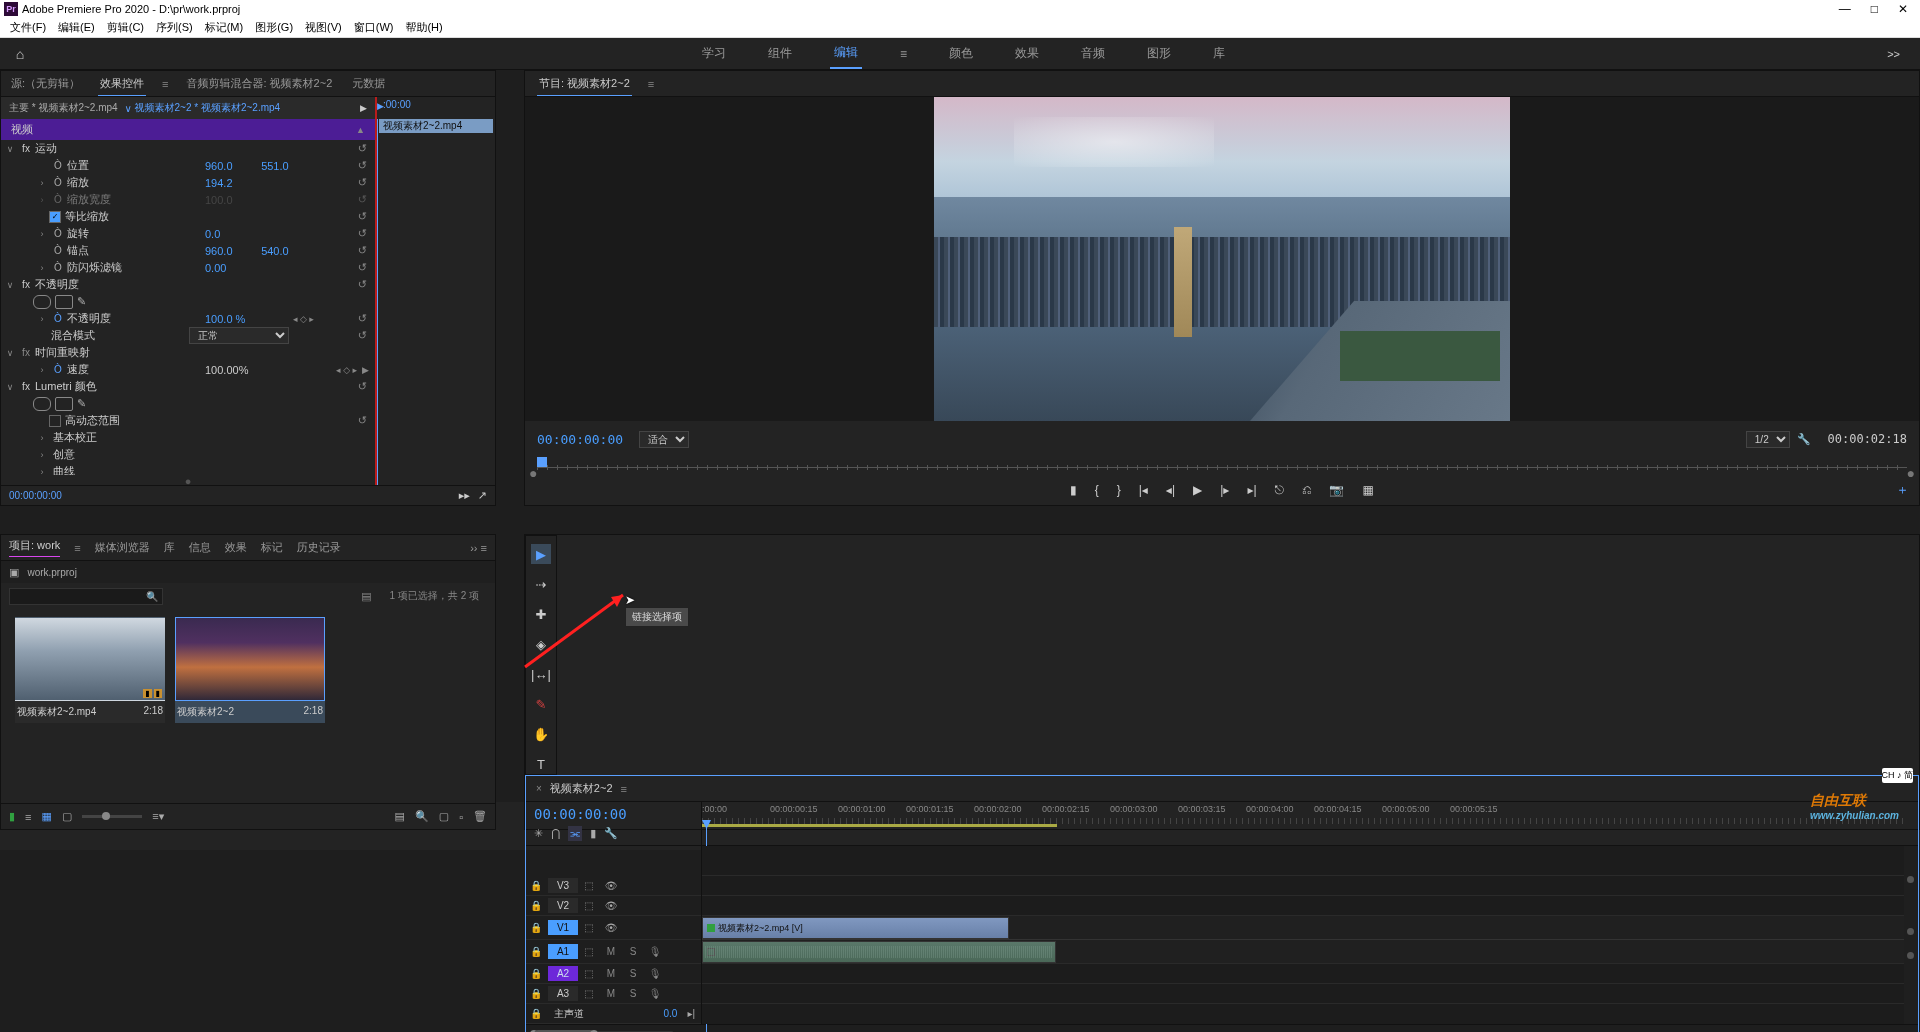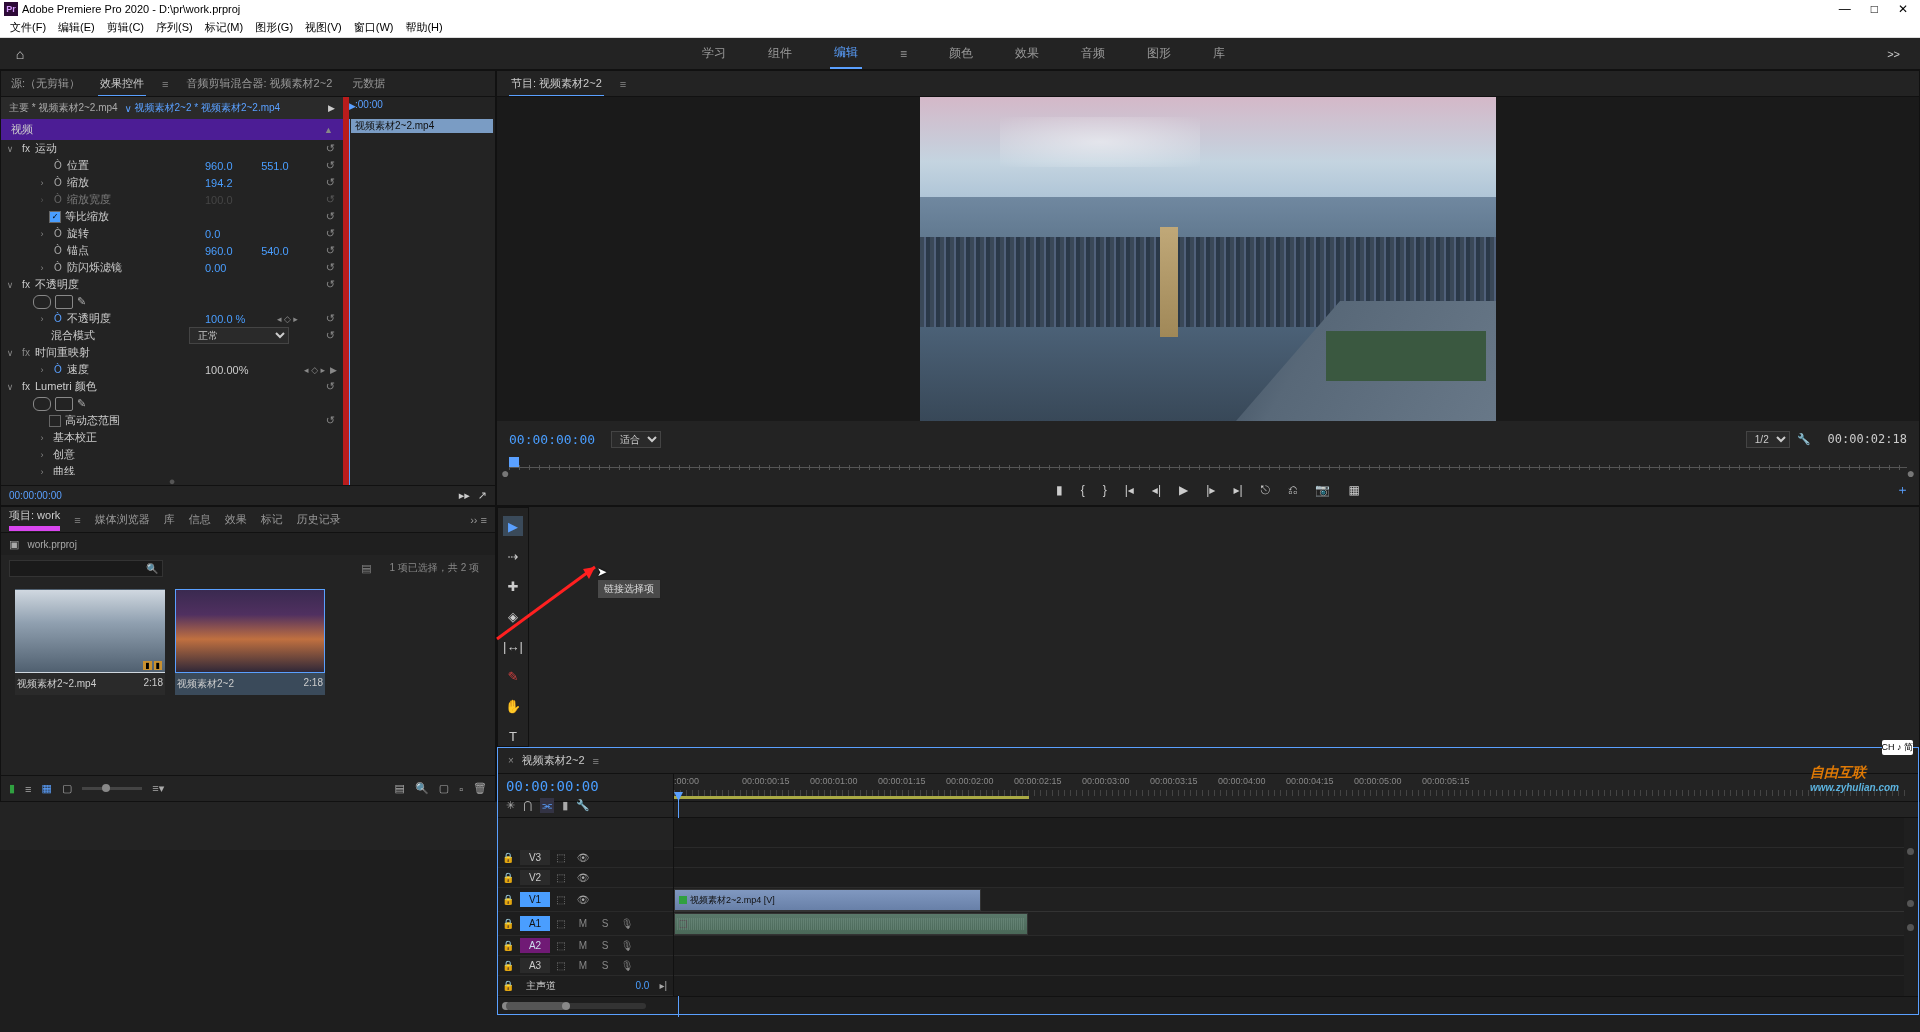--- a/index.html
+++ b/index.html
@@ -19,30 +19,30 @@
   
   .workspace-bar { height: 32px; background: #232323; display: flex; align-items: center; border-bottom: 1px solid #111; }
   .workspace-bar .home-icon { width: 40px; text-align: center; font-size: 14px; color: #ccc; cursor: pointer; }
   .workspace-bar .ws-tabs { flex: 1; display: flex; justify-content: center; gap: 34px; align-items: center; }
   .workspace-bar .ws-tab { font-size: 12px; color: #999; cursor: pointer; padding: 6px 4px; }
   .workspace-bar .ws-tab.active { color: #5aa0ff; border-bottom: 2px solid #5aa0ff; }
   .workspace-bar .ws-tab.menu-chev { color: #999; }
   .workspace-bar .ws-more { margin-right: 20px; color: #ccc; cursor: pointer; font-size: 11px; }
   
   
-  .main-grid { display: grid; grid-template-columns: 496px 1fr; grid-template-rows: 436px 296px; height: 732px; }
+  .main-grid { display: grid; grid-template-columns: 496px 1fr; grid-template-rows: 436px 296px; height: 732px; gap: 28px; }
   
   
   .panel { background: #232323; border: 1px solid #111; display: flex; flex-direction: column; }
   .panel-tabs { height: 26px; display: flex; align-items: center; padding: 0 8px; gap: 16px; border-bottom: 1px solid #111; font-size: 11px; }
   .panel-tabs .tab { color: #999; cursor: pointer; padding: 4px 2px; }
   .panel-tabs .tab.active { color: #ccc; border-bottom: 1px solid #5aa0ff; }
   
   .effect-controls { flex: 1; overflow: hidden; position: relative; display: flex; }
-  .ec-left { width: 348px; border-right: 6px solid #b91c1c; display: flex; flex-direction: column; }
+  .ec-left { width: 376px; border-right: 2px solid #b91c1c; display: flex; flex-direction: column; }
   .ec-right { flex: 1; background: #232323; position: relative; }
   .ec-header { height: 22px; display: flex; align-items: center; padding: 0 8px; font-size: 10px; color: #5aa0ff; background: #2a2a2a; }
   .ec-header .main-clip { color: #aaa; margin-right: 4px; }
   .ec-header .play-tri { margin-left: auto; color: #ccc; font-size: 9px; }
   .ec-body { flex: 1; overflow-y: hidden; }
   .ec-section-title { background: #4c1d95; padding: 3px 10px; color: #ccc; font-size: 11px; display: flex; align-items: center; }
   .ec-section-title .tri { margin-left: auto; color: #888; font-size: 9px; }
   .ec-row { display: flex; align-items: center; padding: 2px 0; height: 17px; font-size: 11px; position: relative; }
   .ec-row .arrow { width: 18px; text-align: center; color: #888; font-size: 9px; }
   .ec-row .fx { width: 14px; text-align: center; color: #ccc; font-size: 10px; }
@@ -96,21 +96,21 @@
   .scrubber .dots { position: absolute; top: 8px; left: -8px; color: #777; font-size: 14px; } 
   .scrubber .dots.r { left: auto; right: -8px; }
   
   .transport { height: 30px; display: flex; align-items: center; justify-content: center; gap: 18px; color: #ccc; }
   .transport .t-btn { cursor: pointer; font-size: 12px; }
   .transport .add-right { position: absolute; right: 10px; color: #5aa0ff; cursor: pointer; font-size: 13px; }
   
   
   .project-panel .p-tabs { height: 26px; display: flex; align-items: center; padding: 0 8px; gap: 14px; font-size: 11px; border-bottom: 1px solid #111; }
   .project-panel .p-tabs .tab { color: #999; cursor: pointer; }
-  .project-panel .p-tabs .tab.active { color: #ccc; border-bottom: 5px solid #d946ef; padding-bottom: 3px; }
+  .project-panel .p-tabs .tab.active { color: #ccc; border-bottom: 1px solid #d946ef; padding-bottom: 3px; }
   .project-panel .p-tabs .menu-ic { margin-left: auto; color: #999; }
   .proj-sub { height: 22px; display: flex; align-items: center; padding: 0 8px; gap: 8px; background: #1f1f1f; }
   .proj-sub .bin-ic { color: #aaa; font-size: 11px; }
   .proj-sub .proj-name { color: #aaa; font-size: 10px; }
   .proj-search { height: 26px; display: flex; align-items: center; padding: 0 8px; gap: 8px; }
   .proj-search input { flex: 0 0 150px; background: #1a1a1a; border: 1px solid #333; color: #ccc; padding: 2px 16px 2px 4px; font-size: 10px; }
   .proj-search .search-wrap { position: relative; }
   .proj-search .search-wrap .mag { position: absolute; right: 4px; top: 3px; color: #666; font-size: 10px; }
   .proj-search .cam { color: #888; margin-left: auto; margin-right: 10px; font-size: 11px; }
   .proj-search .status { color: #888; font-size: 10px; margin-right: 8px; }
@@ -588,21 +588,21 @@
           <div class="track-row h24">
             <span class="lock">🔒</span>
             <span class="tname target">A1</span>
             <span class="tbtn">⬚</span>
             <span class="tbtn">M</span>
             <span class="tbtn">S</span>
             <span class="tbtn">🎙</span>
           </div>
           <div class="track-row h20">
             <span class="lock">🔒</span>
-            <span class="tname" style="background:#701a75;color:#cde">A2</span>
+            <span class="tname" style="background:#6d28d9;color:#cde">A2</span>
             <span class="tbtn">⬚</span>
             <span class="tbtn">M</span>
             <span class="tbtn">S</span>
             <span class="tbtn">🎙</span>
           </div>
           <div class="track-row h20">
             <span class="lock">🔒</span>
             <span class="tname">A3</span>
             <span class="tbtn">⬚</span>
             <span class="tbtn">M</span>

